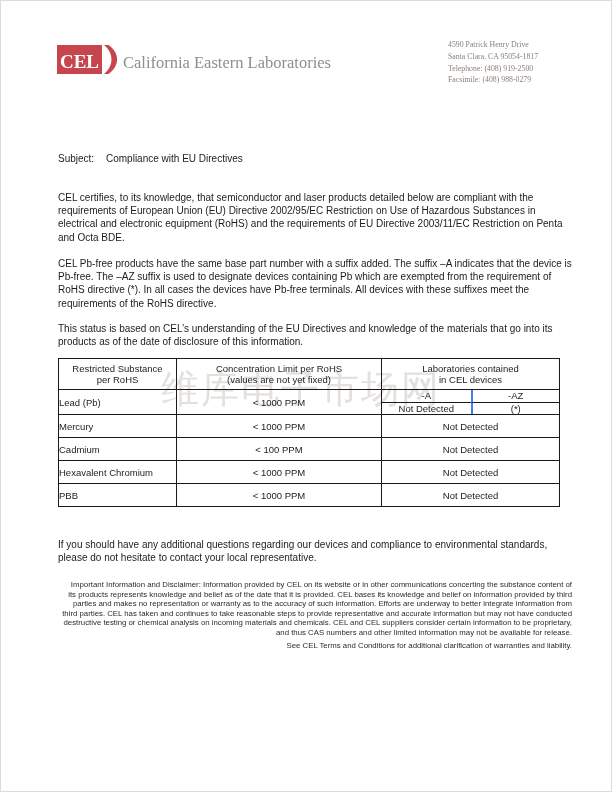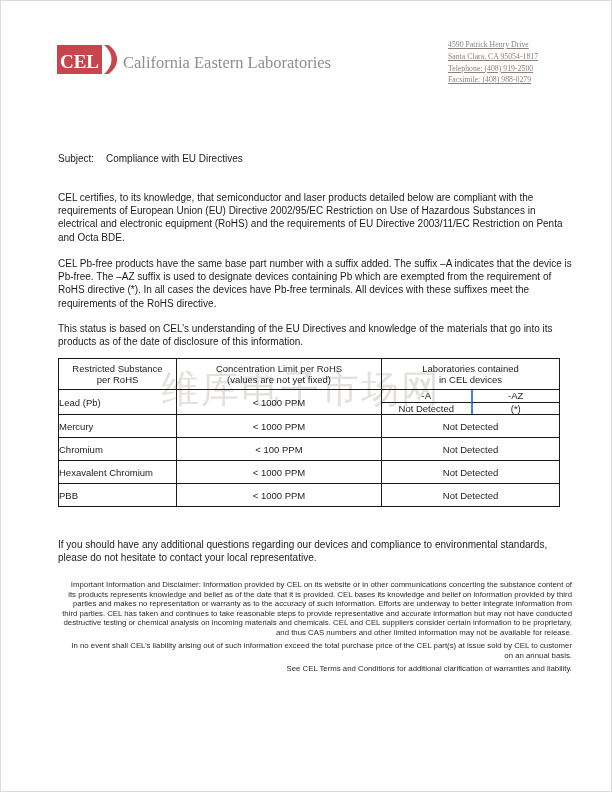--- a/index.html
+++ b/index.html
@@ -7,21 +7,21 @@
     position:relative; width:612px; height:792px; background:#ffffff;
     font-family:"Liberation Sans", sans-serif; color:#1c1c1c;
     border:1px solid #dcdcdc; box-sizing:border-box; overflow:hidden;
   }
   .abs { position:absolute; }
 
   
   .logo-wrap { left:56px; top:43px; }
   .logo-name { font-family:"Liberation Serif", serif; }
   .address { left:447px; top:38px; font-family:"Liberation Serif", serif;
-             font-size:7.8px; line-height:11.8px; color:#8c807c;text-decoration:underline; }
+             font-size:7.8px; line-height:11.8px; color:#8c807c; }
 
   
   .subject { left:57px; top:152px; font-size:10px; }
   .subject-label { display:inline-block; width:48px; }
   .para { left:57px; width:516px; font-size:10px; line-height:13.2px; }
   .para-1 { top:190px; }
   .para-2 { top:256px; }
   .para-3 { top:321px; }
   .closing { top:537px; }
 
@@ -119,21 +119,21 @@
           </div>
         </td>
       </tr>
 
       <tr class="data-row">
         <td class="substance">Mercury</td>
         <td class="center">&lt; 1000 PPM</td>
         <td class="center">Not Detected</td>
       </tr>
       <tr class="data-row">
-        <td class="substance">Chromium</td>
+        <td class="substance">Cadmium</td>
         <td class="center">&lt; 100 PPM</td>
         <td class="center">Not Detected</td>
       </tr>
       <tr class="data-row">
         <td class="substance">Hexavalent Chromium</td>
         <td class="center">&lt; 1000 PPM</td>
         <td class="center">Not Detected</td>
       </tr>
       <tr class="data-row">
         <td class="substance">PBB</td>
@@ -141,17 +141,16 @@
         <td class="center">Not Detected</td>
       </tr>
     </tbody>
       </table>
   </div>
 
   <div class="abs para closing">If you should have any additional questions regarding our devices and compliance to environmental standards, please do not hesitate to contact your local representative.</div>
 
   <div class="abs disclaimer">
     <p>Important Information and Disclaimer: Information provided by CEL on its website or in other communications concerting the substance content of its products represents knowledge and belief as of the date that it is provided. CEL bases its knowledge and belief on information provided by third parties and makes no representation or warranty as to the accuracy of such information.  Efforts are underway to better integrate information from third parties. CEL has taken and continues to take reasonable steps to provide representative and accurate information but may not have conducted destructive testing or chemical analysis on incoming materials and chemicals. CEL and CEL suppliers consider certain information to be proprietary, and thus CAS numbers and other limited information may not be available for release.</p>
-    <p>In no event shall CEL’s liability arising out of such information exceed the total purchase price of the CEL part(s) at issue sold by CEL to customer on an annual basis.</p>
     <p>See CEL Terms and Conditions for additional clarification of warranties and liability.</p>
   </div>
 
 </div>
 
 </body></html>

